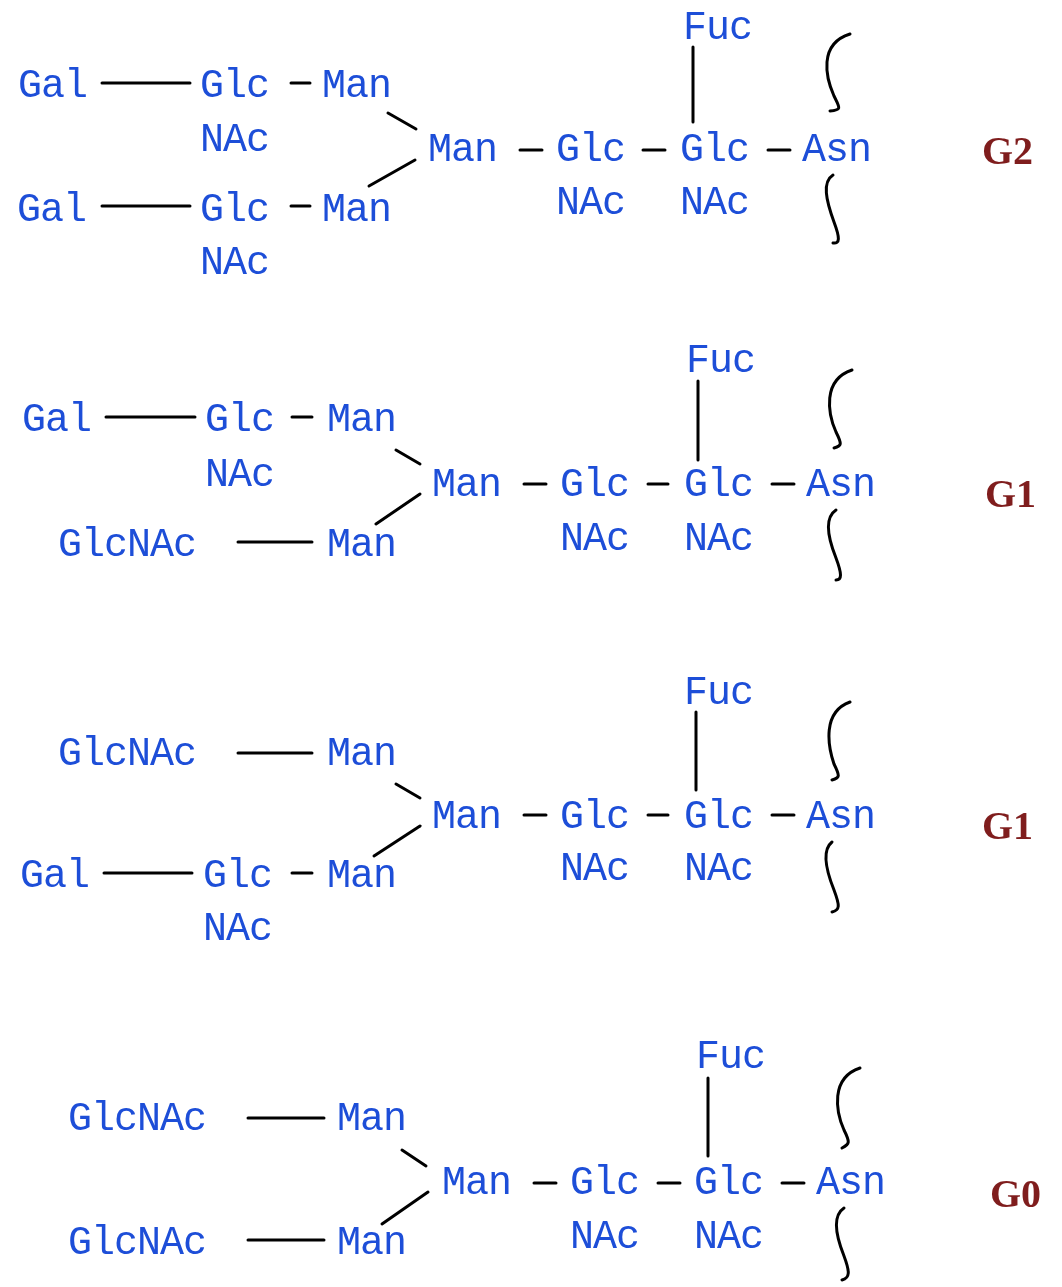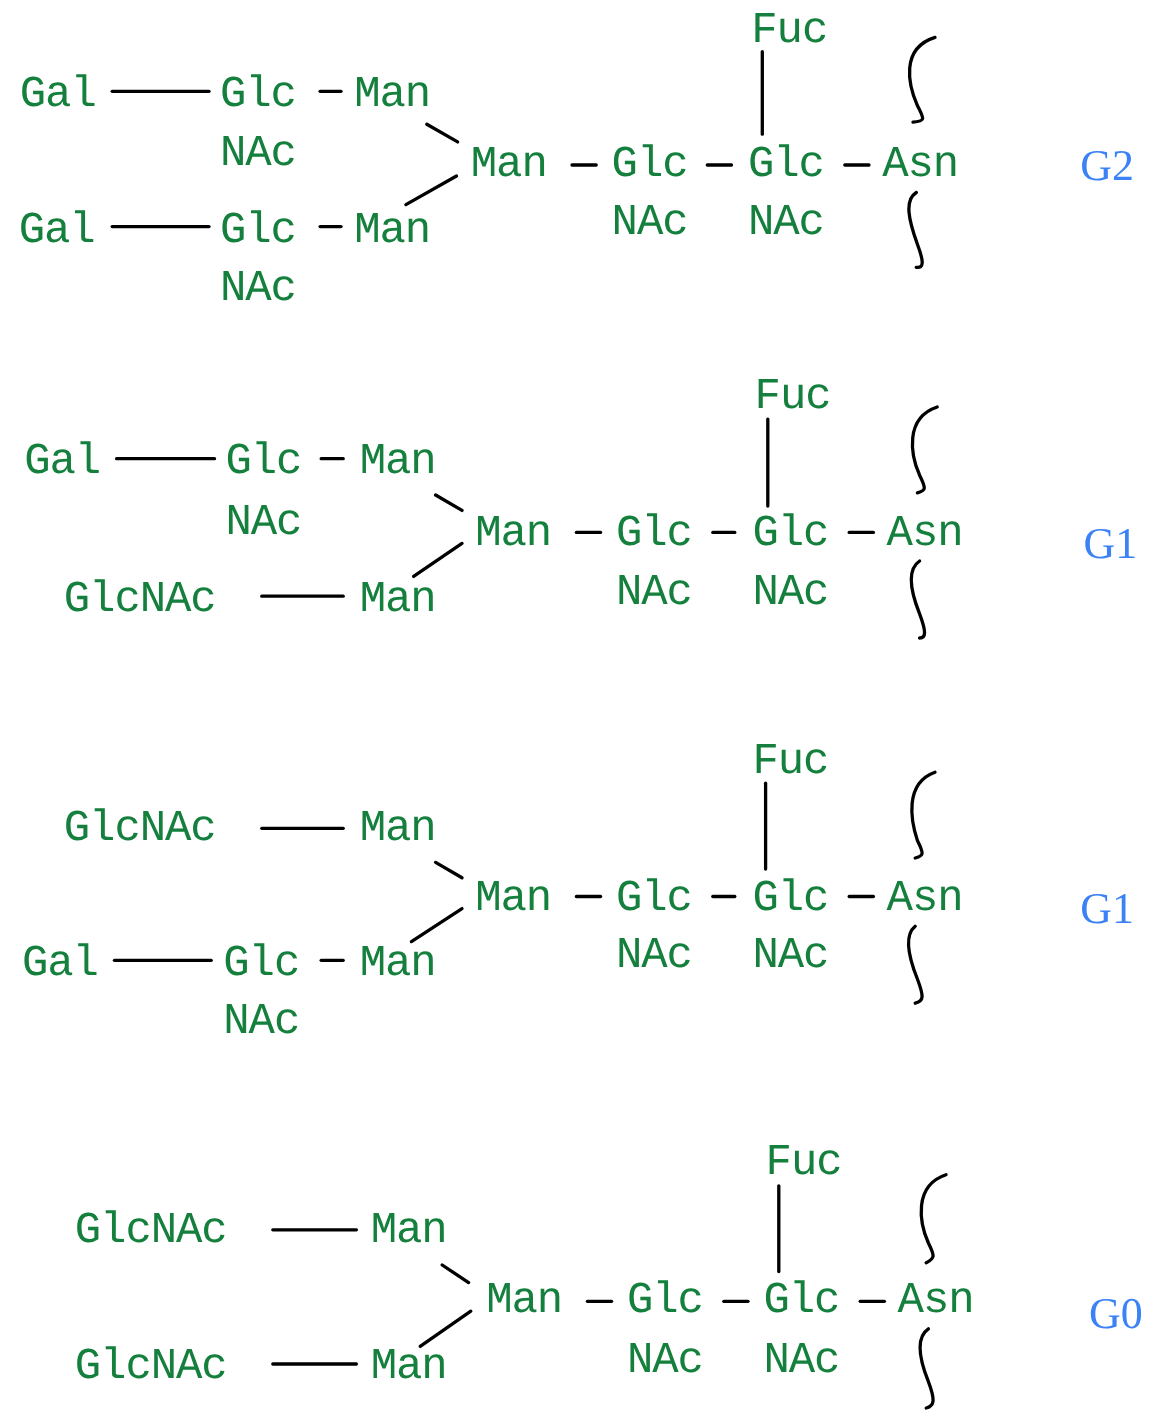--- a/index.html
+++ b/index.html
@@ -1,19 +1,19 @@
 <!DOCTYPE html>
 <html><head>
 <meta charset="utf-8">
 <style>
   html, body { margin: 0; padding: 0; background: #ffffff; }
   body { width: 1062px; height: 1287px; position: relative; overflow: hidden; }
   .glycan { position: absolute; left: 0; width: 1062px; height: 300px; }
-  .t { position: absolute; font-family: "Liberation Mono", "DejaVu Sans Mono", monospace; font-size: 40px; line-height: 40px; color: #15803d; white-space: pre; letter-spacing: -1px; }
-  .lbl { position: absolute; font-family: "Liberation Serif", "DejaVu Serif", serif; font-size: 40px; line-height: 40px; color: #3b82f6; }
+  .t { position: absolute; font-family: "Liberation Mono", "DejaVu Sans Mono", monospace; font-size: 40px; line-height: 40px; color: #1d4ed8; white-space: pre; letter-spacing: -1px; }
+  .lbl { position: absolute; font-family: "Liberation Serif", "DejaVu Serif", serif; font-size: 40px; line-height: 40px; color: #7f1d1d; font-weight: bold; }
   svg.lines { position: absolute; left: 0; top: 0; width: 1062px; height: 300px; overflow: visible; }
   svg.lines line, svg.lines path { stroke: #000; stroke-width: 3; fill: none; stroke-linecap: round; }
 </style>
 </head>
 <body>
 
 <div class="glycan" style="top:0px;">
   <svg class="lines">
     <line x1="102" y1="83" x2="190" y2="83"></line>
     <line x1="102" y1="206" x2="190" y2="206"></line>

